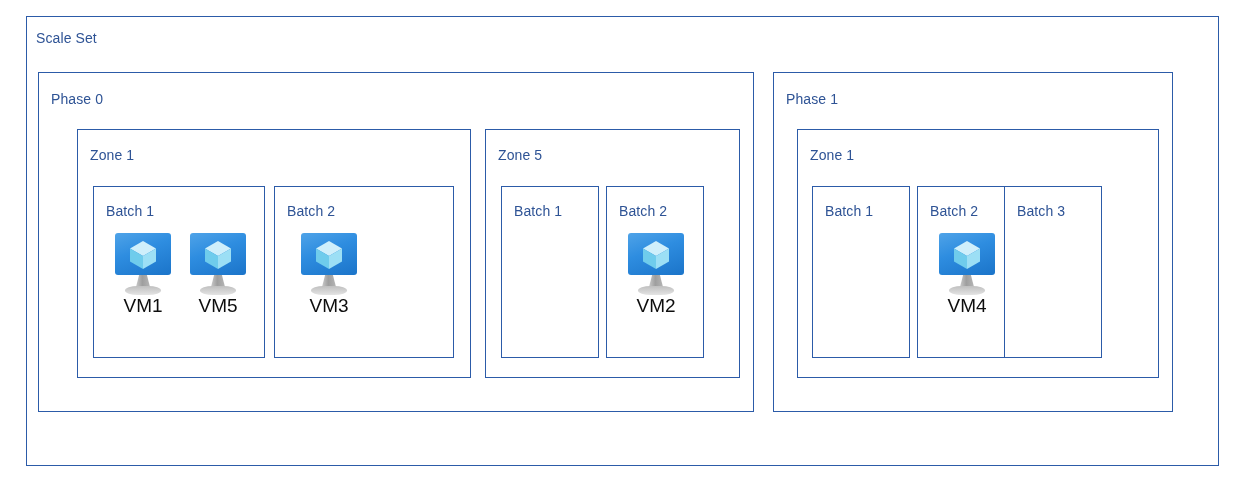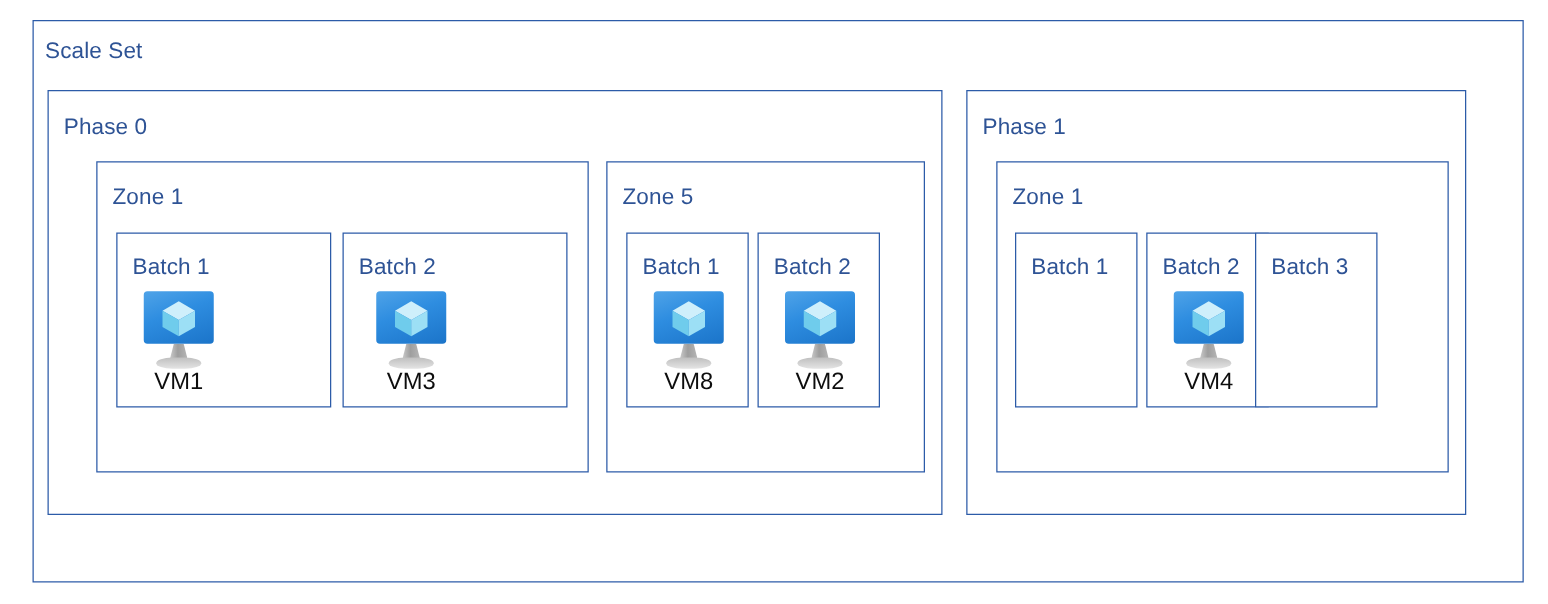--- a/index.html
+++ b/index.html
@@ -25,21 +25,21 @@
   
   .box {
     position: absolute;
     box-sizing: border-box;
     background: #ffffff;
     border: 1.4px solid #2C5BA8;
   }
   .box-label {
     position: absolute;
     color: #2E5395;
-    font-size: 18px;
+    font-size: 14px;
     line-height: 1;
     white-space: nowrap;
     letter-spacing: 0.1px;
   }
 
   
   .scaleset {
     left: 26px;
     top: 16px;
     width: 1193px;
@@ -68,21 +68,21 @@
   .zone > .box-label {
     left: 12px;
     top: 18px;
   }
   .zone-p0-z1 { left: 77px;  width: 394px; }
   .zone-p0-z2 { left: 485px; width: 255px; }
   .zone-p1-z1 { left: 797px; width: 362px; }
 
   .batch {
     top: 186px;
-    height: 140px;
+    height: 172px;
   }
   .batch > .box-label {
     left: 12px;
     top: 17px;
   }
 
   
   .b-p0z1-1 { left: 93px;  width: 172px; }
   .b-p0z1-2 { left: 274px; width: 180px; }
   
@@ -186,20 +186,34 @@
             <polygon points="1,8.5 14,16 14,29 1,21.5" fill="#6FCCEC"></polygon>
             <polygon points="27,8.5 14,16 14,29 27,21.5" fill="#9CDFF5"></polygon>
           </svg>
         </div>
         <div class="vm-neck"></div>
         <div class="vm-base"></div>
       </div>
       <div class="vm-label">VM1</div>
     </div>
 
+    <div class="vm vm-b">
+      <div class="vm-icon">
+        <div class="vm-monitor">
+          <svg class="vm-cube" viewBox="0 0 28 30">
+            <polygon points="14,1 27,8.5 14,16 1,8.5" fill="#CFEFFB"></polygon>
+            <polygon points="1,8.5 14,16 14,29 1,21.5" fill="#6FCCEC"></polygon>
+            <polygon points="27,8.5 14,16 14,29 27,21.5" fill="#9CDFF5"></polygon>
+          </svg>
+        </div>
+        <div class="vm-neck"></div>
+        <div class="vm-base"></div>
+      </div>
+      <div class="vm-label">VM5</div>
+    </div>
   </div>
 
   <div class="box batch b-p0z1-2">
     <span class="box-label">Batch 2</span>
 
     <div class="vm vm-c">
       <div class="vm-icon">
         <div class="vm-monitor">
           <svg class="vm-cube" viewBox="0 0 28 30">
             <polygon points="14,1 27,8.5 14,16 1,8.5" fill="#CFEFFB"></polygon>
@@ -215,34 +229,20 @@
 
   </div>
 
   <div class="box zone zone-p0-z2">
     <span class="box-label">Zone 5</span>
   </div>
 
   <div class="box batch b-p0z2-1">
     <span class="box-label">Batch 1</span>
 
-    <div class="vm vm-solo">
-      <div class="vm-icon">
-        <div class="vm-monitor">
-          <svg class="vm-cube" viewBox="0 0 28 30">
-            <polygon points="14,1 27,8.5 14,16 1,8.5" fill="#CFEFFB"></polygon>
-            <polygon points="1,8.5 14,16 14,29 1,21.5" fill="#6FCCEC"></polygon>
-            <polygon points="27,8.5 14,16 14,29 27,21.5" fill="#9CDFF5"></polygon>
-          </svg>
-        </div>
-        <div class="vm-neck"></div>
-        <div class="vm-base"></div>
-      </div>
-      <div class="vm-label">VM8</div>
-    </div>
   </div>
 
   <div class="box batch b-p0z2-2">
     <span class="box-label">Batch 2</span>
 
     <div class="vm vm-solo">
       <div class="vm-icon">
         <div class="vm-monitor">
           <svg class="vm-cube" viewBox="0 0 28 30">
             <polygon points="14,1 27,8.5 14,16 1,8.5" fill="#CFEFFB"></polygon>

